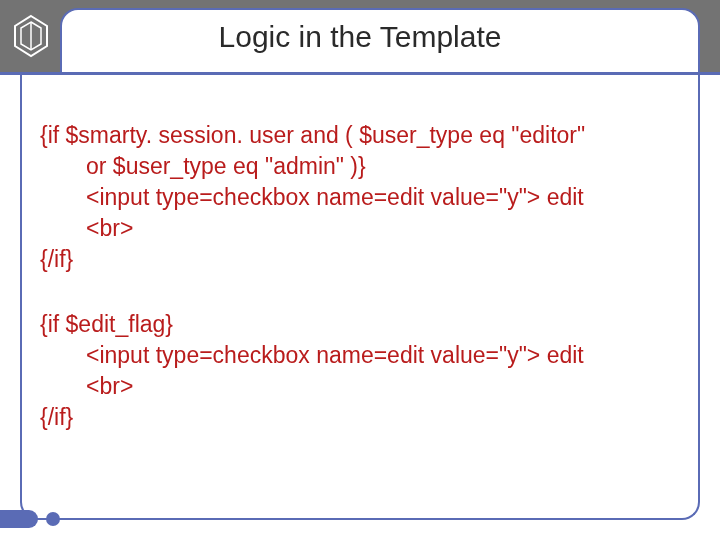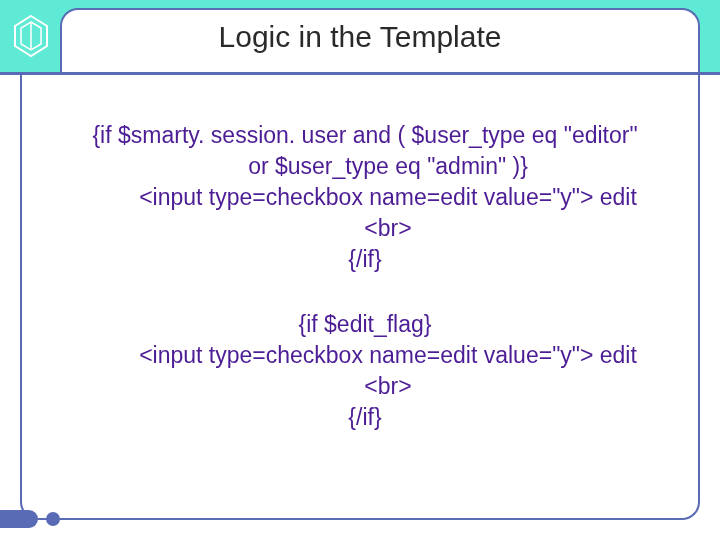--- a/index.html
+++ b/index.html
@@ -8,21 +8,21 @@
     width: 720px;
     height: 540px;
     background: #fff;
     font-family: Arial, Helvetica, sans-serif;
     position: relative;
     overflow: hidden;
   }
   .header {
     position: relative;
     height: 72px;
-    background: #5eead4;
+    background: #737373;
     border-bottom: 3px solid #5a6bb5;
   }
   .header-inner {
     position: absolute;
     top: 8px;
     left: 60px;
     right: 20px;
     bottom: 0;
     background: #fff;
     border-top-left-radius: 18px;
@@ -68,22 +68,21 @@
     border-bottom-left-radius: 18px;
     border-bottom-right-radius: 18px;
   }
   .content {
     position: absolute;
     top: 120px;
     left: 40px;
     right: 30px;
     font-size: 23px;
     line-height: 1.35;
-    color: #4c1d95;
-    text-align: center;
+    color: #b91c1c;
   }
   .block {
     margin-bottom: 34px;
   }
   .indent {
     padding-left: 46px;
   }
   .footer-accent {
     position: absolute;
     bottom: 12px;

